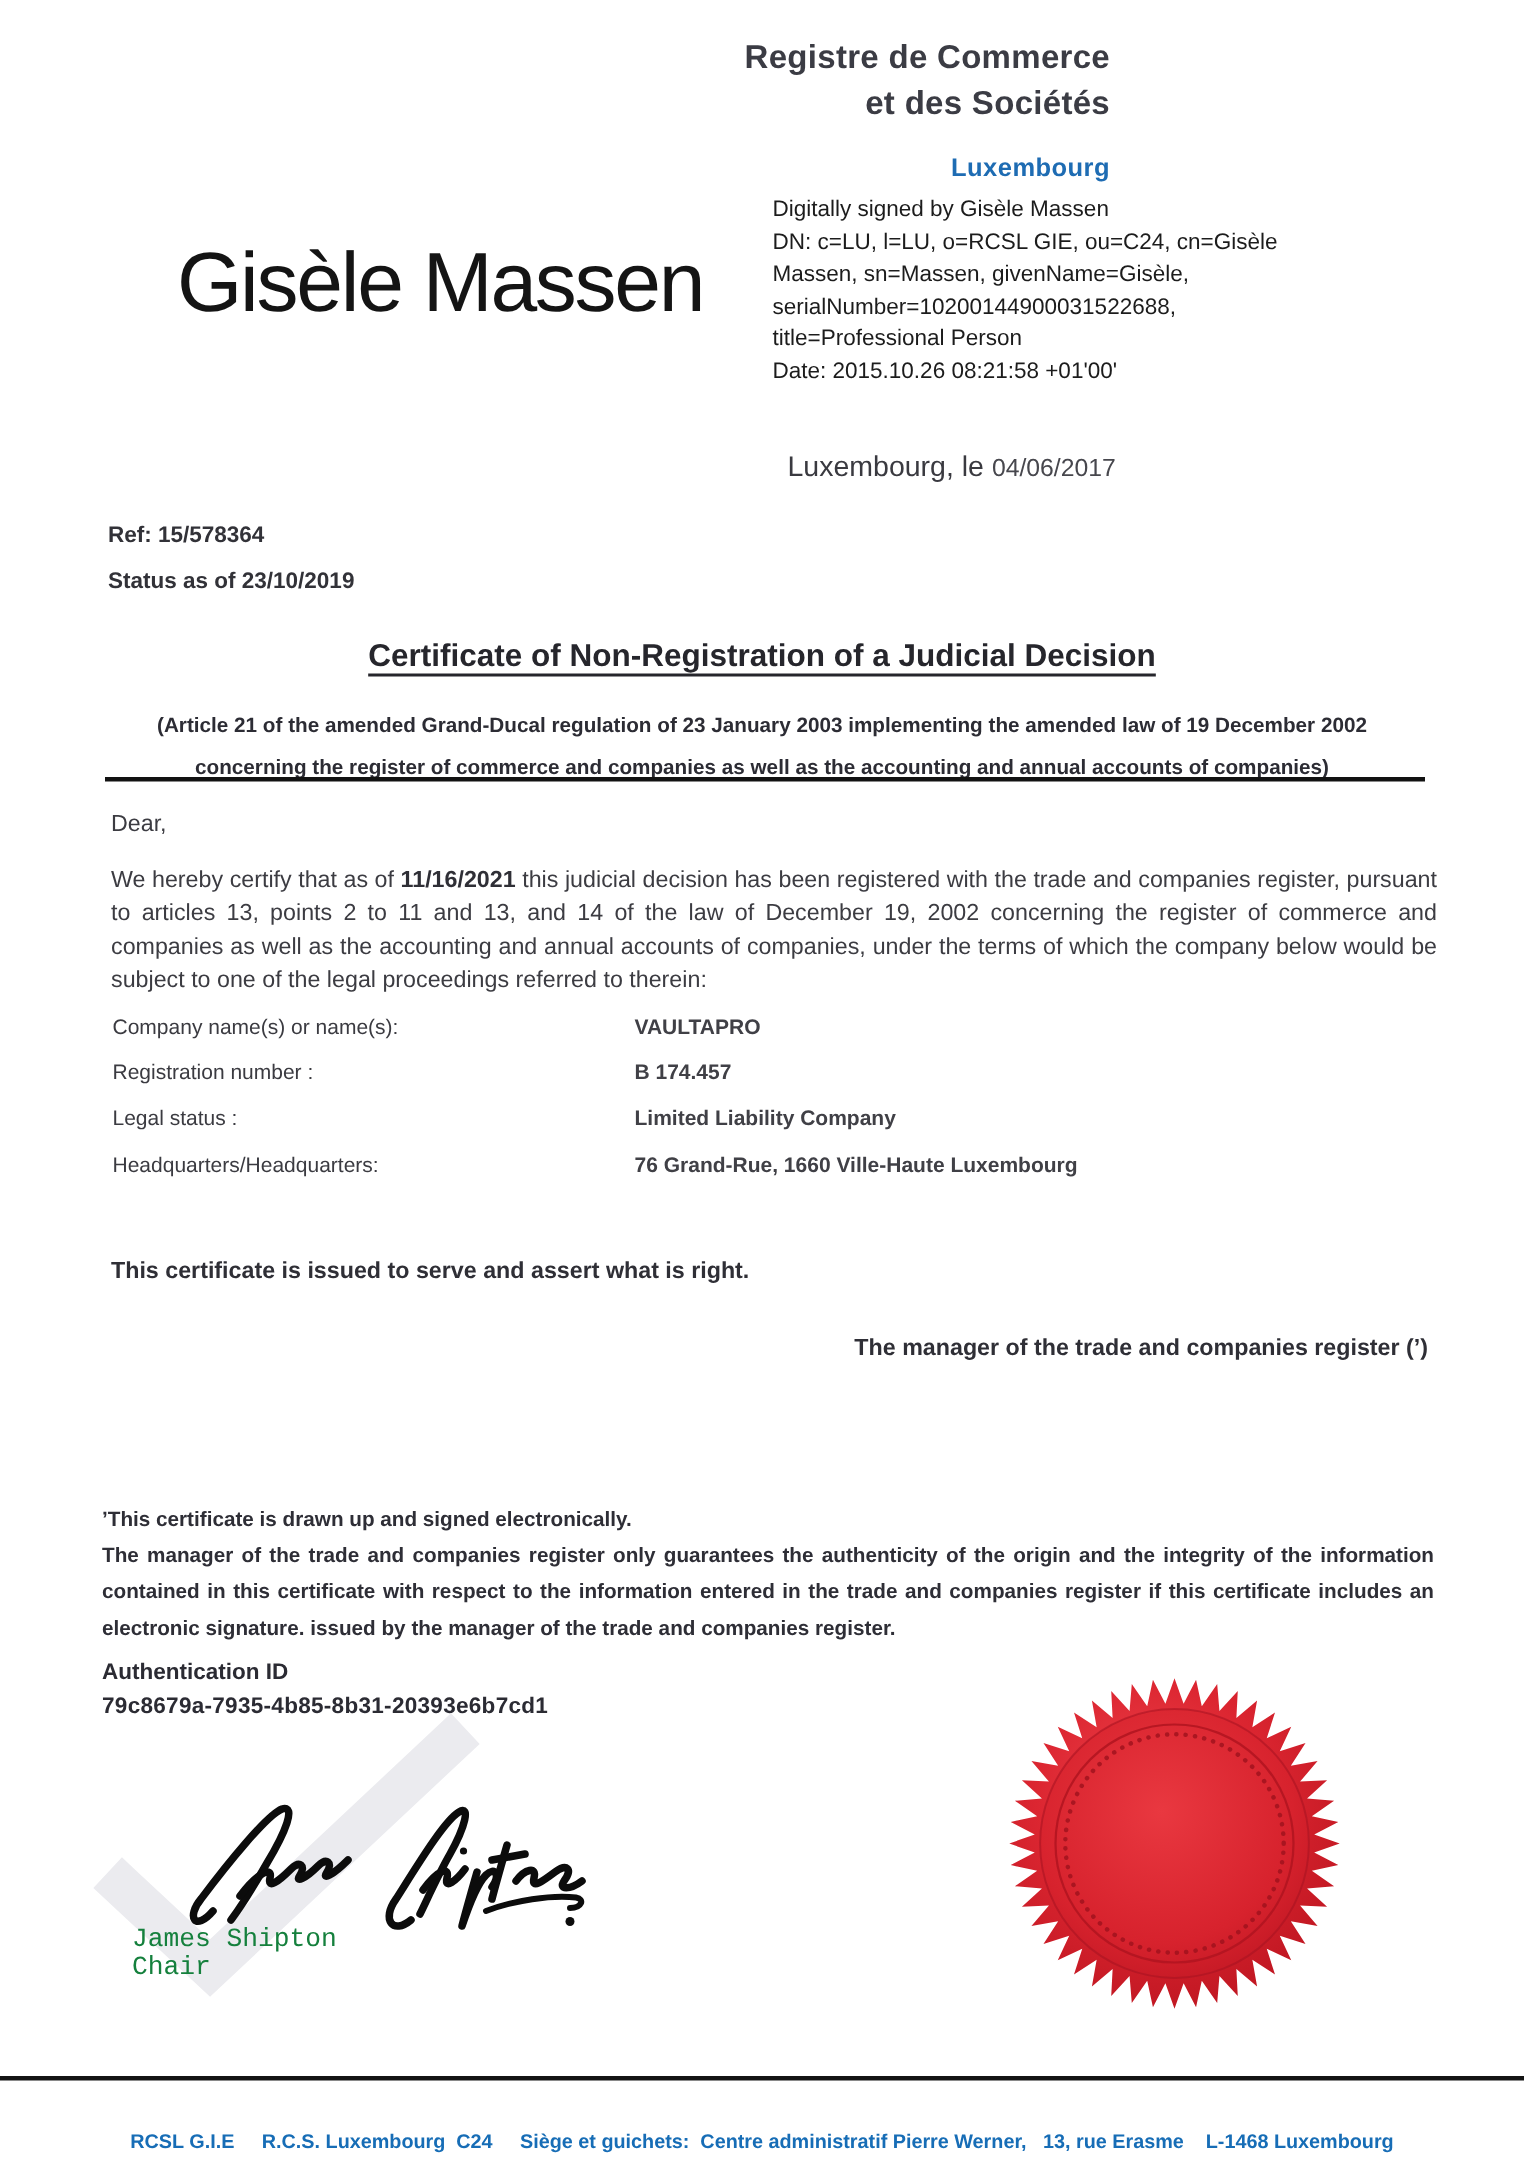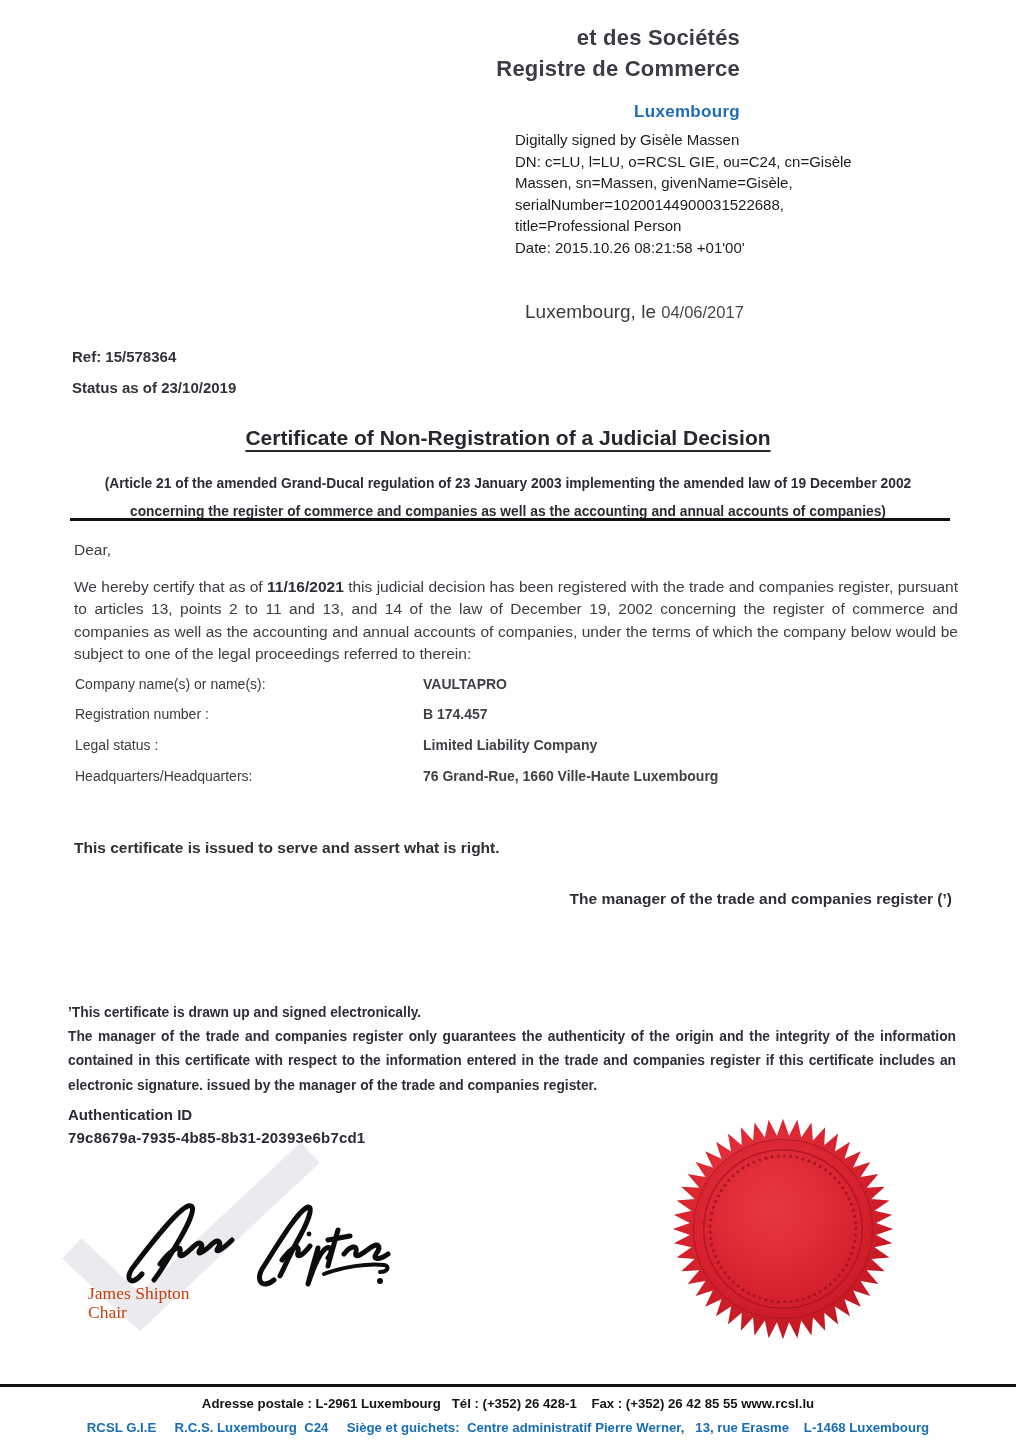--- a/index.html
+++ b/index.html
@@ -62,42 +62,43 @@
   .footnote .justified { text-align:justify; }
 
   .auth-block { position:absolute; left:68px; top:1103px; font-size:15px; line-height:23px; color:#2b2b33; }
   .auth-label { font-weight:700; }
   .auth-id { font-weight:600; letter-spacing:0.2px; }
 
   
   .watermark { position:absolute; left:60px; top:1140px; }
   .signature-svg { position:absolute; left:122px; top:1182px; }
   .signatory { position:absolute; left:88px; top:1284px;
-               font-family:Liberation Serif, serif; font-size:17.5px; line-height:19px; color:#c2410c; }
+               font-family:Liberation Mono, monospace; font-size:17.5px; line-height:19px; color:#15803d; }
 
   .seal { position:absolute; left:671px; top:1117px; }
 
   
   .footer-rule { position:absolute; left:0; top:1384px; width:1016px; height:3px; background:#141414; }
   .footer-line1 { position:absolute; left:0; top:1396px; width:100%; text-align:center;
                   font-size:13.2px; font-weight:700; color:#141414; white-space:pre; }
   .footer-line2 { position:absolute; left:0; top:1420px; width:100%; text-align:center;
                   font-size:13.2px; font-weight:700; color:#176db6; white-space:pre; }
 </style>
 </head>
 <body>
 
 <div class="page">
 
   <div class="org-block">
+    <div class="org-line">Registre de Commerce</div>
     <div class="org-line">et des Sociétés</div>
-    <div class="org-line">Registre de Commerce</div>
     <div class="org-city">Luxembourg</div>
   </div>
 
+  <div class="big-name">Gisèle Massen</div>
 
   <div class="dsig">Digitally signed by Gisèle Massen
 DN: c=LU, l=LU, o=RCSL GIE, ou=C24, cn=Gisèle
 Massen, sn=Massen, givenName=Gisèle,
 serialNumber=10200144900031522688,
 title=Professional Person
 Date: 2015.10.26 08:21:58 +01'00'</div>
 
   <div class="dateline"><span>Luxembourg, le </span><span class="date">04/06/2017</span></div>
 
@@ -178,16 +179,15 @@
       </radialGradient>
     </defs>
     <polygon points="120.0,2.0 126.5,20.2 135.4,3.0 139.5,21.9 150.5,6.0 152.1,25.3 165.2,11.0 164.2,30.3 179.0,17.8 175.6,36.9 191.8,26.4 185.9,44.8 203.4,36.6 195.2,54.1 213.6,48.2 203.1,64.4 222.2,61.0 209.7,75.8 229.0,74.8 214.7,87.9 234.0,89.5 218.1,100.5 237.0,104.6 219.8,113.5 238.0,120.0 219.8,126.5 237.0,135.4 218.1,139.5 234.0,150.5 214.7,152.1 229.0,165.2 209.7,164.2 222.2,179.0 203.1,175.6 213.6,191.8 195.2,185.9 203.4,203.4 185.9,195.2 191.8,213.6 175.6,203.1 179.0,222.2 164.2,209.7 165.2,229.0 152.1,214.7 150.5,234.0 139.5,218.1 135.4,237.0 126.5,219.8 120.0,238.0 113.5,219.8 104.6,237.0 100.5,218.1 89.5,234.0 87.9,214.7 74.8,229.0 75.8,209.7 61.0,222.2 64.4,203.1 48.2,213.6 54.1,195.2 36.6,203.4 44.8,185.9 26.4,191.8 36.9,175.6 17.8,179.0 30.3,164.2 11.0,165.2 25.3,152.1 6.0,150.5 21.9,139.5 3.0,135.4 20.2,126.5 2.0,120.0 20.2,113.5 3.0,104.6 21.9,100.5 6.0,89.5 25.3,87.9 11.0,74.8 30.3,75.8 17.8,61.0 36.9,64.4 26.4,48.2 44.8,54.1 36.6,36.6 54.1,44.8 48.2,26.4 64.4,36.9 61.0,17.8 75.8,30.3 74.8,11.0 87.9,25.3 89.5,6.0 100.5,21.9 104.6,3.0 113.5,20.2" fill="url(#sealGrad)"></polygon>
     <circle cx="120" cy="120" r="96" fill="url(#sealInner)"></circle>
     <circle cx="120" cy="120" r="96" fill="none" stroke="#a51220" stroke-width="1.4" opacity="0.55"></circle>
     <circle cx="120" cy="120" r="85" fill="none" stroke="#b01420" stroke-width="1.6" opacity="0.85"></circle>
     <circle cx="120" cy="120" r="78" fill="none" stroke="#9e111d" stroke-width="3.2" stroke-dasharray="0.1 6.6" stroke-linecap="round" opacity="0.8"></circle>
   </svg>
 
   <div class="footer-rule"></div>
-  <div class="footer-line1">Adresse postale : L-2961 Luxembourg   Tél : (+352) 26 428-1    Fax : (+352) 26 42 85 55 www.rcsl.lu</div>
   <div class="footer-line2">RCSL G.I.E     R.C.S. Luxembourg  C24     Siège et guichets:  Centre administratif Pierre Werner,   13, rue Erasme    L-1468 Luxembourg</div>
 
 </div>
 
 </body></html>

